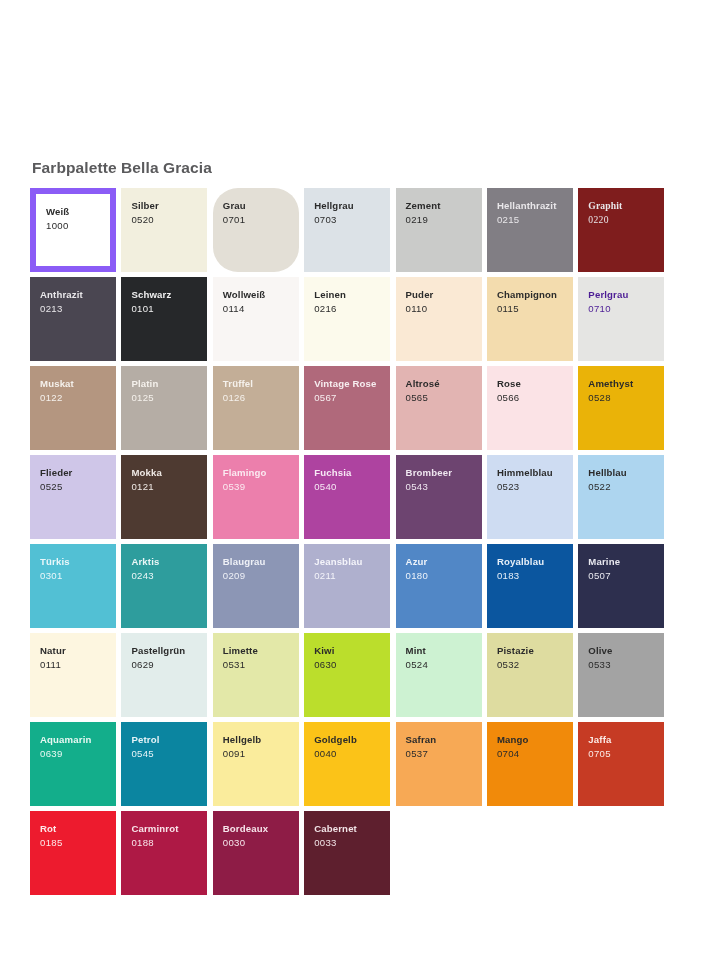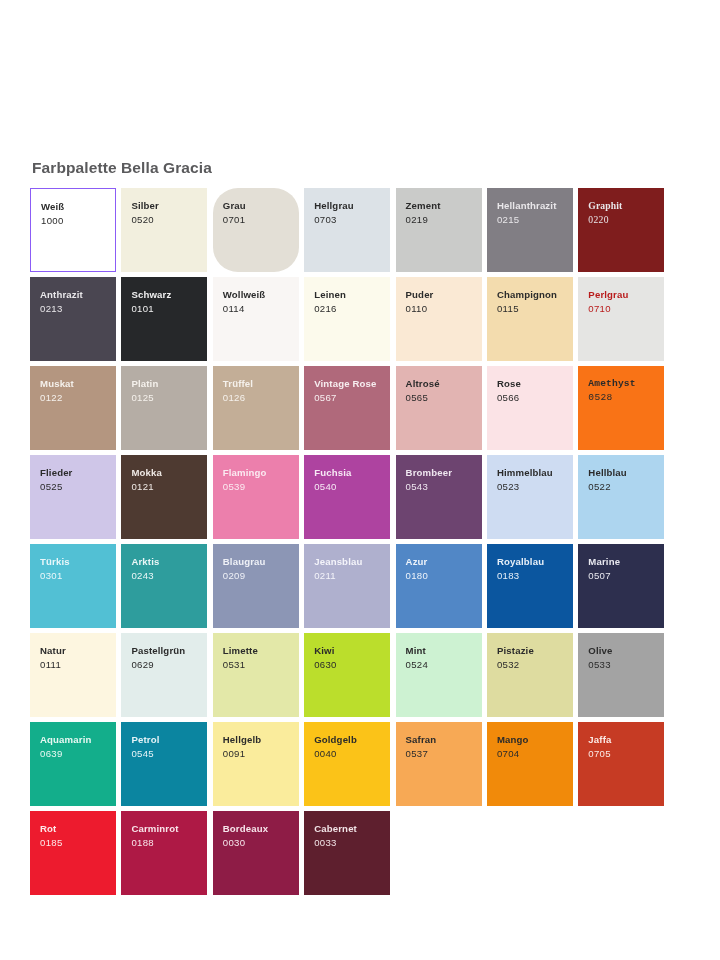--- a/index.html
+++ b/index.html
@@ -45,21 +45,21 @@
   }
   .swatch {
     width: 86px;
     height: 84px;
     box-sizing: border-box;
     padding: 11px 0 0 10px;
     position: relative;
     overflow: hidden;
   }
   .swatch.bordered {
-    border: 1px solid #8b5cf6;
+    border: 6px solid #8b5cf6;
   }
   .swatch-name,
   .swatch-code {
     display: block;
     font-size: 9.6px;
     line-height: 13.6px;
     font-weight: bold;
     letter-spacing: 0.15px;
     white-space: nowrap;
   }
@@ -121,21 +121,21 @@
         <span class="swatch-code">0216</span>
       </div>
       <div class="swatch" style="background: rgb(250, 233, 212); color: rgb(43, 43, 43);">
         <span class="swatch-name">Puder</span>
         <span class="swatch-code">0110</span>
       </div>
       <div class="swatch" style="background: rgb(243, 220, 174); color: rgb(43, 43, 43);">
         <span class="swatch-name">Champignon</span>
         <span class="swatch-code">0115</span>
       </div>
-      <div class="swatch" style="background: rgb(229, 229, 227); color: #b91c1c;">
+      <div class="swatch" style="background: rgb(229, 229, 227); color: #4c1d95;">
         <span class="swatch-name">Perlgrau</span>
         <span class="swatch-code">0710</span>
       </div>
       <div class="swatch" style="background: rgb(180, 150, 128); color: rgb(245, 241, 236);">
         <span class="swatch-name">Muskat</span>
         <span class="swatch-code">0122</span>
       </div>
       <div class="swatch" style="background: rgb(181, 173, 165); color: rgb(245, 241, 236);">
         <span class="swatch-name">Platin</span>
         <span class="swatch-code">0125</span>
@@ -149,21 +149,21 @@
         <span class="swatch-code">0567</span>
       </div>
       <div class="swatch" style="background: rgb(226, 180, 178); color: rgb(43, 43, 43);">
         <span class="swatch-name">Altrosé</span>
         <span class="swatch-code">0565</span>
       </div>
       <div class="swatch" style="background: rgb(251, 227, 230); color: rgb(43, 43, 43);">
         <span class="swatch-name">Rose</span>
         <span class="swatch-code">0566</span>
       </div>
-      <div class="swatch" style="background: #f97316; color: rgb(43, 43, 43); font-family: Liberation Mono, monospace;">
+      <div class="swatch" style="background: #eab308; color: rgb(43, 43, 43);">
         <span class="swatch-name">Amethyst</span>
         <span class="swatch-code">0528</span>
       </div>
       <div class="swatch" style="background: rgb(207, 198, 232); color: rgb(43, 43, 43);">
         <span class="swatch-name">Flieder</span>
         <span class="swatch-code">0525</span>
       </div>
       <div class="swatch" style="background: rgb(78, 58, 49); color: rgb(239, 233, 229);">
         <span class="swatch-name">Mokka</span>
         <span class="swatch-code">0121</span>

